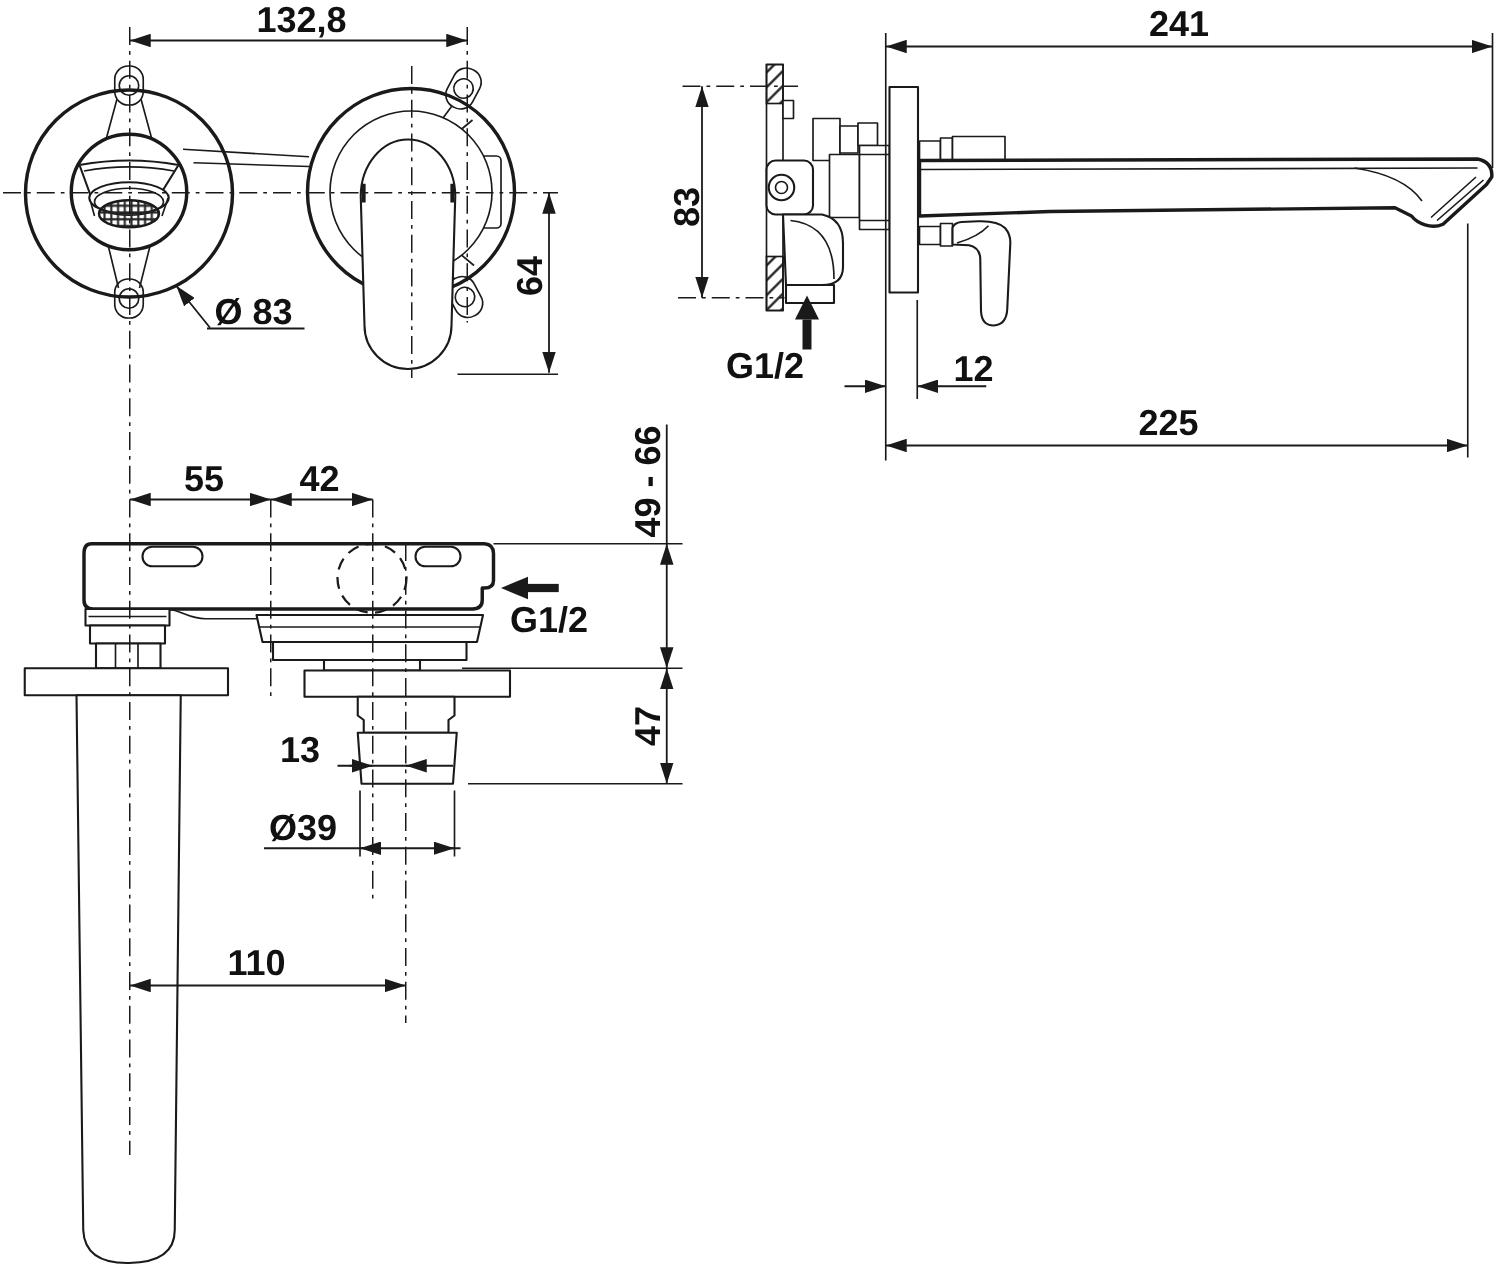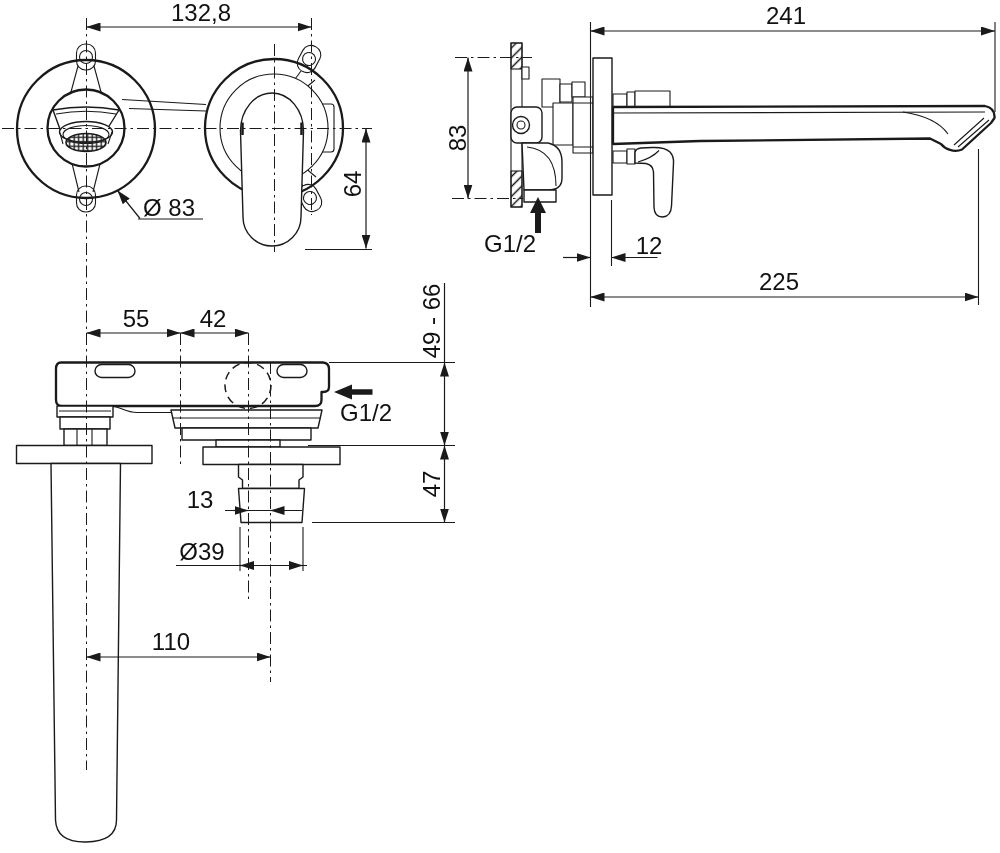--- a/index.html
+++ b/index.html
@@ -1,17 +1,17 @@
 <!DOCTYPE html>
 <html><head>
 <meta charset="utf-8">
 <style>
   html,body{margin:0;padding:0;background:#fff;}
   #stage{position:relative;width:1000px;height:853px;background:#fff;overflow:hidden;
-         font-family:"Liberation Sans",sans-serif;}
+         font-family:"Liberation Sans",sans-serif;font-weight:bold;}
   .ln{stroke:#1a1a1a;fill:none;stroke-width:1.4;stroke-linejoin:round;stroke-linecap:butt}
   .heavy{stroke-width:2.3}
   .h25{stroke-width:2.5}
   .thin{stroke-width:1.1}
   .wf{fill:#ffffff}
   .cl{stroke-width:1;stroke-dasharray:12 4 2.5 4}
   .dim{stroke-width:1.2}
   .dsh{stroke-dasharray:8 5;stroke-width:1.5}
   .blk{fill:#1a1a1a;stroke:none}
   .dimtxt{font-family:"Liberation Sans",sans-serif;font-size:24px;fill:#111;}

